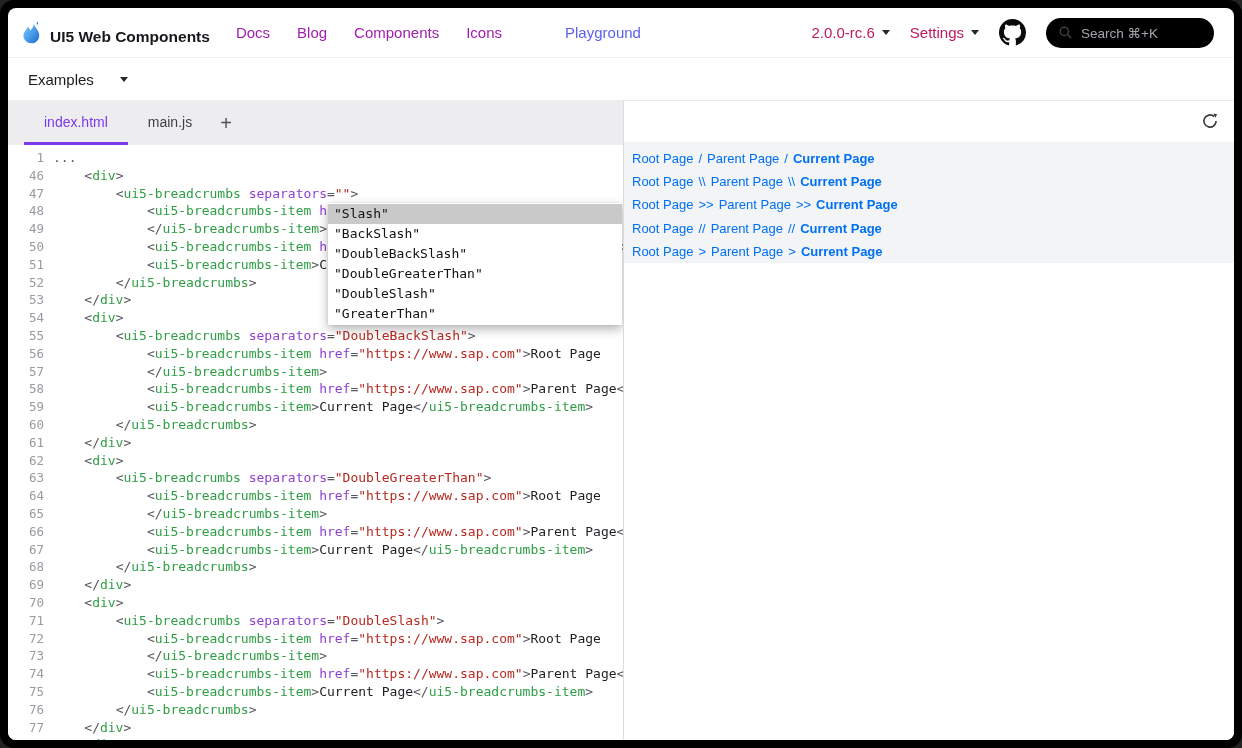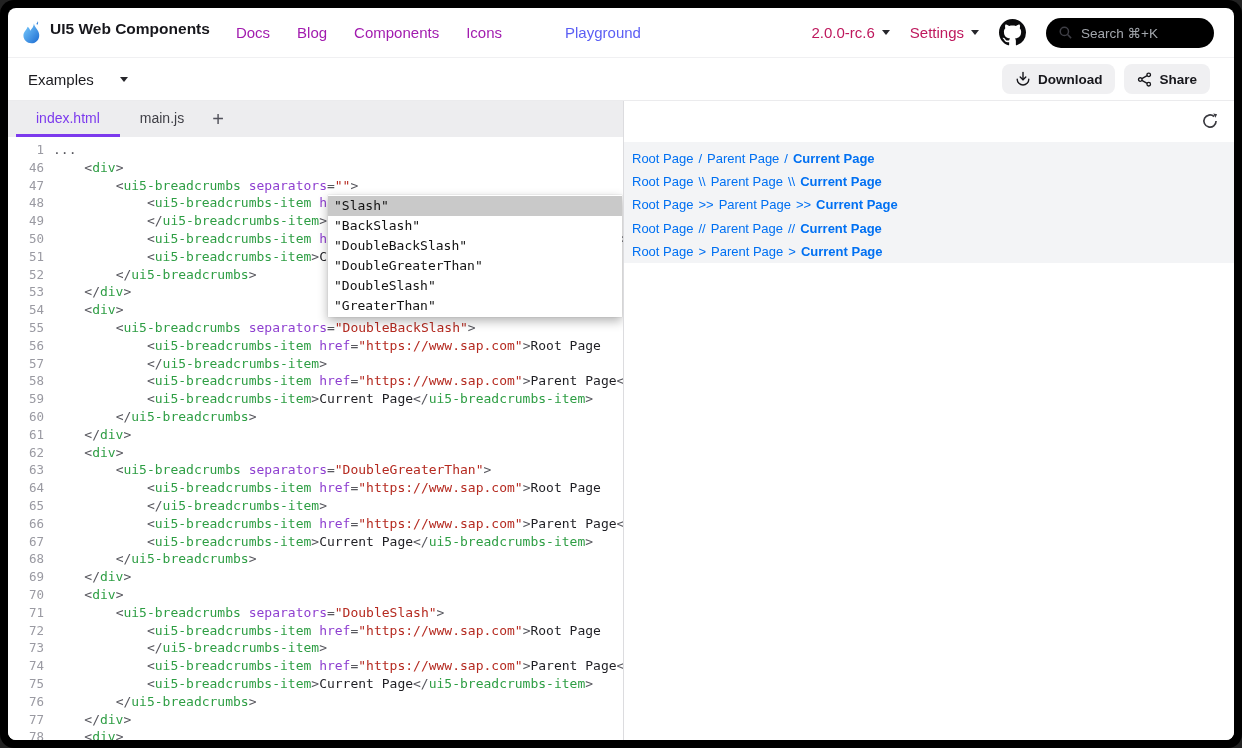--- a/index.html
+++ b/index.html
@@ -2,41 +2,41 @@
 <html><head>
 <meta charset="utf-8">
 <style>
   html,body{margin:0;padding:0;background:#222;}
   .frame{width:1242px;height:748px;box-sizing:border-box;background:#000;border-radius:14px;padding:8px;}
   .app{width:1226px;height:732px;background:#fff;border-radius:8px;overflow:hidden;position:relative;
        font-family:"Liberation Sans",sans-serif;display:flex;flex-direction:column;color:#1f1f24;}
 
   
   .header{height:49px;flex:none;display:flex;align-items:center;padding:0 20px 0 12px;border-bottom:1px solid #f0f0f2;}
-  .brand{display:flex;align-items:flex-start;gap:8px;font-weight:700;font-size:15.5px;color:#17171c;white-space:nowrap;}
+  .brand{display:flex;align-items:flex-end;gap:8px;font-weight:700;font-size:15.5px;color:#17171c;white-space:nowrap;}
   .nav{display:flex;gap:27px;margin-left:26px;font-size:15px;}
   .nav-item{color:#a21caf;cursor:pointer;white-space:nowrap;}
   .nav-item.active{color:#5b5ef4;margin-left:36px;}
   .header-right{margin-left:auto;display:flex;align-items:center;gap:20px;}
   .menu-label{font-size:15px;font-weight:500;color:#be185d;display:flex;align-items:center;gap:7px;cursor:pointer;white-space:nowrap;}
   .caret{width:0;height:0;border-left:4px solid transparent;border-right:4px solid transparent;border-top:5px solid #26262b;display:inline-block;}
   .search{width:168px;height:30px;border-radius:16px;background:#000000;display:flex;align-items:center;gap:8px;padding:0 12px;box-sizing:border-box;cursor:text;}
   .search-ph{font-size:13.5px;color:#a3a7ad;white-space:nowrap;}
 
   
   .toolbar{height:42px;flex:none;display:flex;align-items:center;justify-content:space-between;padding:0 24px 0 20px;border-bottom:1px solid #ebebed;}
   .examples{font-size:15px;font-weight:500;color:#1b1b1f;display:flex;align-items:center;gap:26px;cursor:pointer;}
   .toolbar-right{display:flex;gap:9px;}
   .btn{height:30px;padding:0 13px;border-radius:8px;background:#f0f0f2;border:none;display:flex;align-items:center;gap:7px;
        font-family:"Liberation Sans",sans-serif;font-size:13.5px;font-weight:700;color:#17171c;cursor:pointer;}
 
   
   .main{flex:1;display:flex;min-height:0;}
   .editor{width:615px;flex:none;border-right:1px solid #dcdcdf;display:flex;flex-direction:column;min-height:0;}
-  .tabbar{height:36px;flex:none;background:#ededef;display:flex;align-items:stretch;padding-left:8px;}
+  .tabbar{height:44px;flex:none;background:#ededef;display:flex;align-items:stretch;padding-left:16px;}
   .tab{padding:0 20px;display:flex;align-items:center;font-size:14px;color:#3f3f46;cursor:pointer;border-bottom:3px solid transparent;box-sizing:border-box;}
   .tab.active{color:#7c3aed;border-bottom-color:#7c3aed;}
   .addtab{padding:0 8px;display:flex;align-items:center;font-size:20px;color:#52525b;cursor:pointer;}
 
   
   .code{flex:1;position:relative;overflow:hidden;background:#fff;padding-top:4px;
         font-family:"DejaVu Sans Mono","Liberation Mono",monospace;font-size:13px;}
   .row{display:flex;height:17.8px;line-height:17.8px;white-space:pre;}
   .ln{width:36px;flex:none;text-align:right;color:#9a9aa2;font-size:12.5px;}
   .lc{padding-left:9px;color:#1f1f24;}
@@ -104,39 +104,20 @@
           </svg>
           <span class="search-ph">Search ⌘+K</span>
         </div>
       </div>
     </div>
 
     <div class="toolbar">
       <div class="examples">
         <span>Examples</span>
         <span class="caret"></span>
-      </div>
-      <div class="toolbar-right">
-        <button class="btn">
-          <svg width="16" height="16" viewBox="0 0 16 16" fill="none" stroke="#17171c" stroke-width="1.4" stroke-linecap="round">
-            <path d="M8 1.5v7"></path>
-              <path d="M5.2 6 8 8.8 10.8 6"></path>
-              <path d="M2.2 8.2a5.8 5.8 0 0 0 11.6 0"></path>
-          </svg>
-          <span>Download</span>
-        </button>
-        <button class="btn">
-          <svg width="15" height="15" viewBox="0 0 16 16" fill="none" stroke="#17171c" stroke-width="1.4">
-            <circle cx="12.5" cy="3" r="1.9"></circle>
-              <circle cx="3.5" cy="8" r="1.9"></circle>
-              <circle cx="12.5" cy="13" r="1.9"></circle>
-            <path d="M5.2 7.1 10.8 3.9M5.2 8.9 10.8 12.1"></path>
-          </svg>
-          <span>Share</span>
-        </button>
       </div>
     </div>
 
     <div class="main">
 
       <div class="editor">
         <div class="tabbar">
           <div id="tabs" style="display:flex;">
               <div class="tab active">index.html</div>
               <div class="tab">main.js</div>

